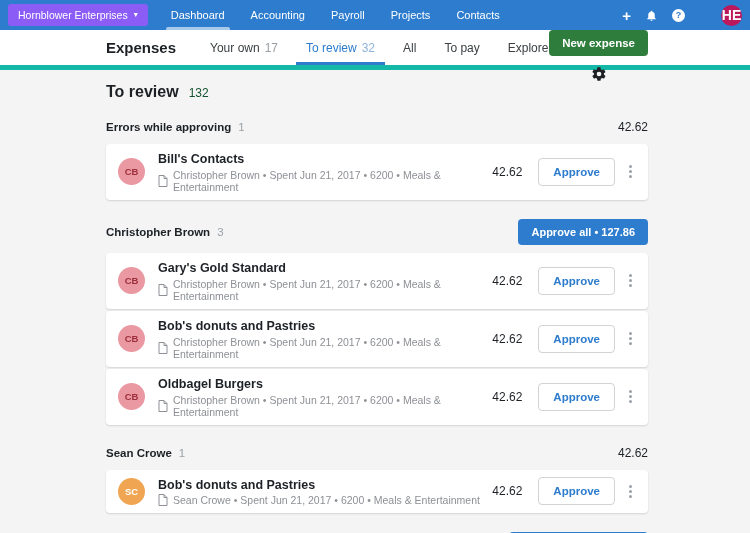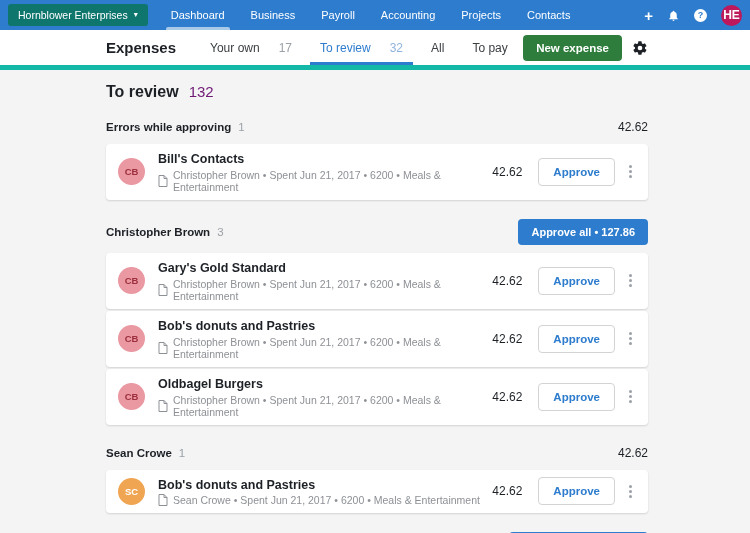--- a/index.html
+++ b/index.html
@@ -1,57 +1,57 @@
 <!DOCTYPE html>
 <html><head>
 <meta charset="utf-8">
 <style>
   * { margin:0; padding:0; box-sizing:border-box; }
   html,body { width:750px; height:533px; overflow:hidden; background:#f4f4f4;
     font-family:"Liberation Sans", sans-serif; }
 
   
   .topnav { height:30px; background:#2d7cce; display:flex; align-items:stretch; color:#fff; }
-  .company-pill { margin:4px 0 4px 8px; background:#0f766e; border-radius:3px;
+  .company-pill { margin:4px 0 4px 8px; background:#8b5cf6; border-radius:3px;
     display:flex; align-items:center; gap:6px; padding:0 10px; font-size:10.5px; cursor:pointer; }
   .caret { font-size:8px; line-height:1; }
   .nav-items { display:flex; align-items:stretch; margin-left:10px; }
   .nav-item { display:flex; align-items:center; padding:0 13px; font-size:11px; font-weight:normal;
     position:relative; cursor:pointer; }
   .nav-item.active::after { content:""; position:absolute; left:8px; right:8px; bottom:0;
     height:3px; background:#a9c9e9; border-radius:2px 2px 0 0; }
   .topnav-right { margin-left:auto; display:flex; align-items:center; gap:14px; padding-right:8px; }
   .plus-glyph { font-size:15px; font-weight:bold; line-height:1; cursor:pointer; }
   .bell svg { display:block; }
   .help-circle { width:13px; height:13px; border-radius:50%; background:#fff; color:#2d7cce;
     font-size:9px; font-weight:bold; display:flex; align-items:center; justify-content:center; cursor:pointer; }
   .he-avatar { width:21px; height:21px; border-radius:50%; background:#be185d; color:#fff;
-    font-size:12px; font-weight:bold; display:flex; align-items:center; justify-content:center; cursor:pointer; }
+    font-size:14px; font-weight:bold; display:flex; align-items:center; justify-content:center; cursor:pointer;margin-left:22px; }
 
   
   .tabbar { height:40px; background:#fff; border-bottom:5px solid #14b8a6;
     display:flex; align-items:stretch; position:relative; }
   .page-brand { margin-left:106px; display:flex; align-items:center; font-size:15px; font-weight:bold; color:#1d2126; }
   .tabs { display:flex; align-items:stretch; margin-left:20px; }
-  .tab { display:flex; align-items:center; gap:19px; padding:0 14px; font-size:12px; color:#3c4043;
+  .tab { display:flex; align-items:center; gap:5px; padding:0 14px; font-size:12px; color:#3c4043;
     position:relative; cursor:pointer; }
   .tab .cnt { color:#9aa0a6; }
   .tab.active { color:#2d7ccd; }
   .tab.active .cnt { color:#8fb4dd; }
   .tab.active::after { content:""; position:absolute; left:4px; right:4px; bottom:0; height:3px; background:#2d7ccd; }
-  .tabbar-right { position:absolute; right:102px; top:0; height:100%; display:flex; align-items:center; gap:10px; }
+  .tabbar-right { position:absolute; right:102px; top:0; height:100%; display:flex; align-items:center; gap:10px;flex-direction:column; }
   .new-expense { background:#2e7d3c; color:#fff; border:none; border-radius:4px;
     font-size:11.5px; font-weight:bold; padding:7px 13px; cursor:pointer; font-family:inherit; }
   .gear { width:16px; height:16px; cursor:pointer; }
 
   
   .content { padding:13px 102px 0 106px; }
   .page-title { display:flex; align-items:baseline; gap:10px; margin-bottom:17px; }
   .page-title .t { font-size:16px; font-weight:bold; color:#1d2126; }
-  .page-title .c { font-size:15px; color:#701a75; }
+  .page-title .c { font-size:12px; color:#14532d; }
 
   .section { margin-bottom:19px; }
   .sec-head { display:flex; align-items:center; margin-bottom:8px; min-height:18px; }
   .sec-name { font-size:11.5px; font-weight:bold; color:#1d2126; }
   .sec-count { font-size:11.5px; color:#9aa0a6; margin-left:7px; }
   .sec-total { margin-left:auto; font-size:12px; color:#1d2126; }
   .approve-all { margin-left:auto; background:#2d7ccd; color:#fff; border:none; border-radius:4px;
     font-size:11px; font-weight:bold; padding:7px 13px; cursor:pointer; font-family:inherit; }
 
   .card { background:#fff; border-radius:4px; box-shadow:0 1px 2px rgba(0,0,0,.14);
@@ -73,23 +73,22 @@
 </head>
 <body>
 
 <div class="topnav">
   <div class="company-pill">
     <span>Hornblower Enterprises</span>
     <span class="caret">▾</span>
   </div>
   <div class="nav-items">
     <div class="nav-item active">Dashboard</div>
-    <div class="nav-item">Business</div>
+    <div class="nav-item">Accounting</div>
     <div class="nav-item">Payroll</div>
-    <div class="nav-item">Accounting</div>
     <div class="nav-item">Projects</div>
     <div class="nav-item">Contacts</div>
   </div>
   <div class="topnav-right">
     <span class="plus-glyph">+</span>
     <span class="bell">
       <svg width="13" height="13" viewBox="0 0 24 24" fill="#fff">
           <path d="M12 22c1.1 0 2-.9 2-2h-4c0 1.1.9 2 2 2zm6-6v-5c0-3-1.8-5.2-4.5-5.8V4.5a1.5 1.5 0 0 0-3 0v.7C7.8 5.8 6 8 6 11v5l-2 2v1h16v-1l-2-2z"></path>
         </svg>
     </span>

